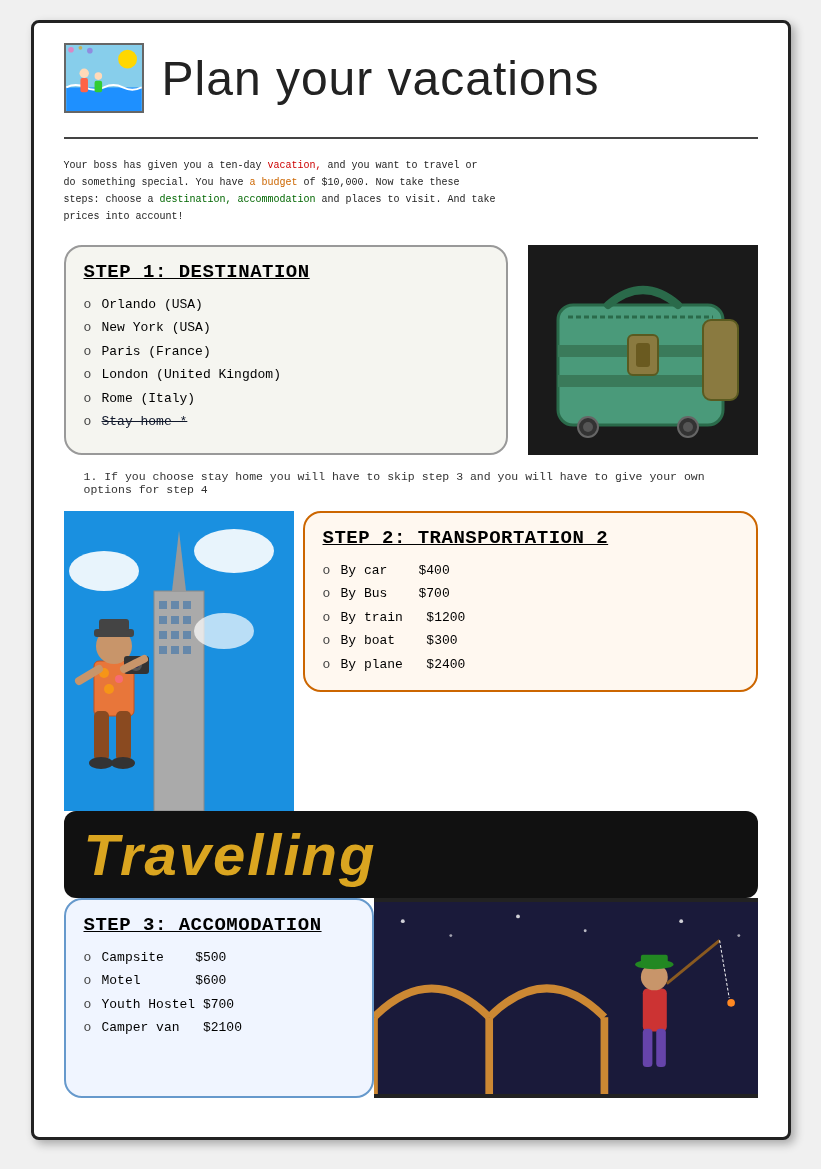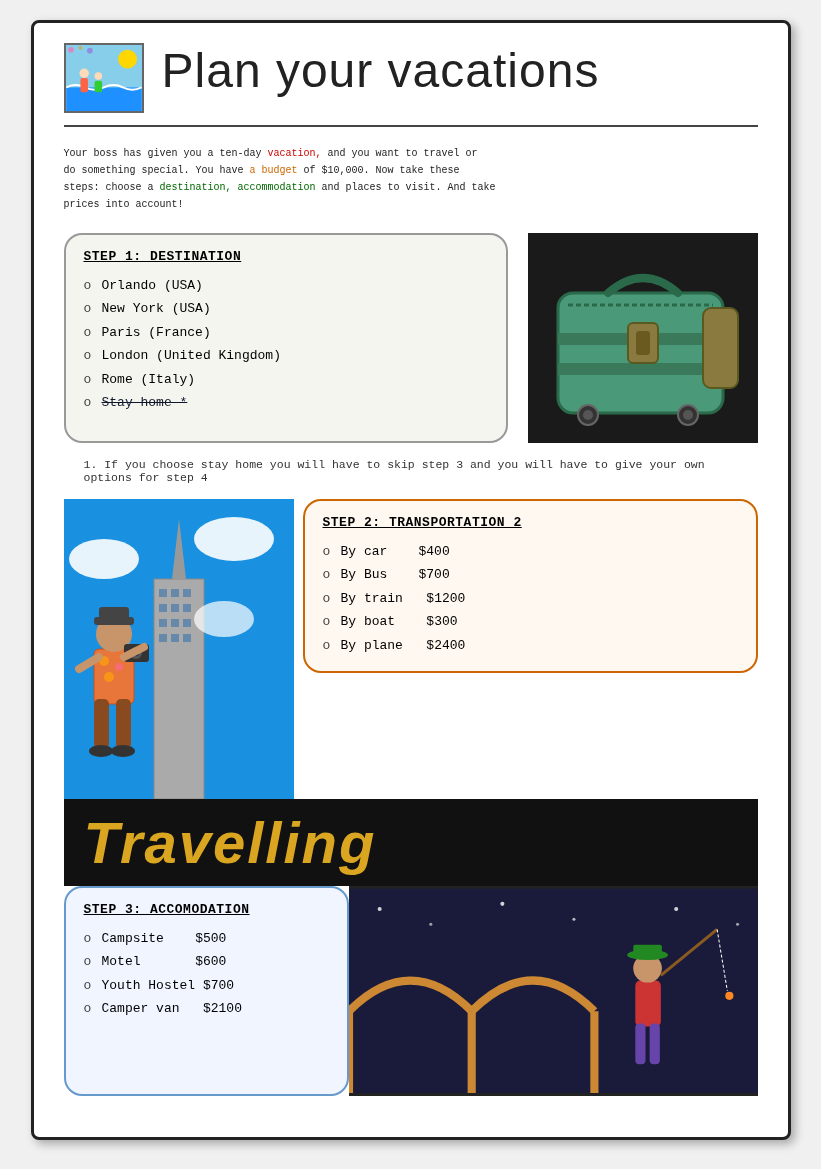--- a/index.html
+++ b/index.html
@@ -22,23 +22,24 @@
       border: 3px solid #222;
       border-radius: 8px;
       padding: 20px 30px;
       position: relative;
       box-shadow: 4px 4px 10px rgba(0,0,0,0.3);
     }
 
     
     .header {
       display: flex;
+      align-items: center;
       margin-bottom: 18px;
       border-bottom: 2px solid #444;
-      padding-bottom: 12px;
+      padding-bottom: 24px;
     }
 
     .header-image {
       width: 80px;
       height: 70px;
       border: 2px solid #666;
       margin-right: 18px;
       flex-shrink: 0;
       overflow: hidden;
       position: relative;
@@ -88,21 +89,21 @@
 
     .step-box-orange {
       border: 2px solid #cc6600;
       border-radius: 18px;
       background: #fff8f0;
       padding: 14px 18px;
       flex: 1;
     }
 
     .step-title {
-      font-size: 13px;
+      font-size: 19px;
       font-weight: bold;
       text-decoration: underline;
       margin-bottom: 10px;
       font-family: 'Courier New', Courier, monospace;
       letter-spacing: 0.5px;
     }
 
     .step-list {
       list-style: none;
       padding: 0;
@@ -171,20 +172,21 @@
       width: 100%;
       height: 100%;
     }
 
     
     .travelling-banner {
       background: #111;
       width: 100%;
       padding: 10px 20px;
       margin-top: 0;
+      border-radius: 12px;
     }
 
     .travelling-text {
       font-size: 58px;
       font-family: 'Comic Sans MS', cursive, sans-serif;
       color: #daa520;
       letter-spacing: 2px;
       font-weight: bold;
       font-style: italic;
     }
@@ -194,21 +196,21 @@
       display: flex;
       gap: 0;
       margin-top: 0;
     }
 
     .step3-box {
       border: 2px solid #6699cc;
       border-radius: 18px;
       background: #f0f5ff;
       padding: 14px 18px;
-      width: 285px;
+      width: 310px;
       flex-shrink: 0;
     }
 
     .fishing-image {
       flex: 1;
       background: #222;
       min-height: 200px;
       position: relative;
       overflow: hidden;
     }

